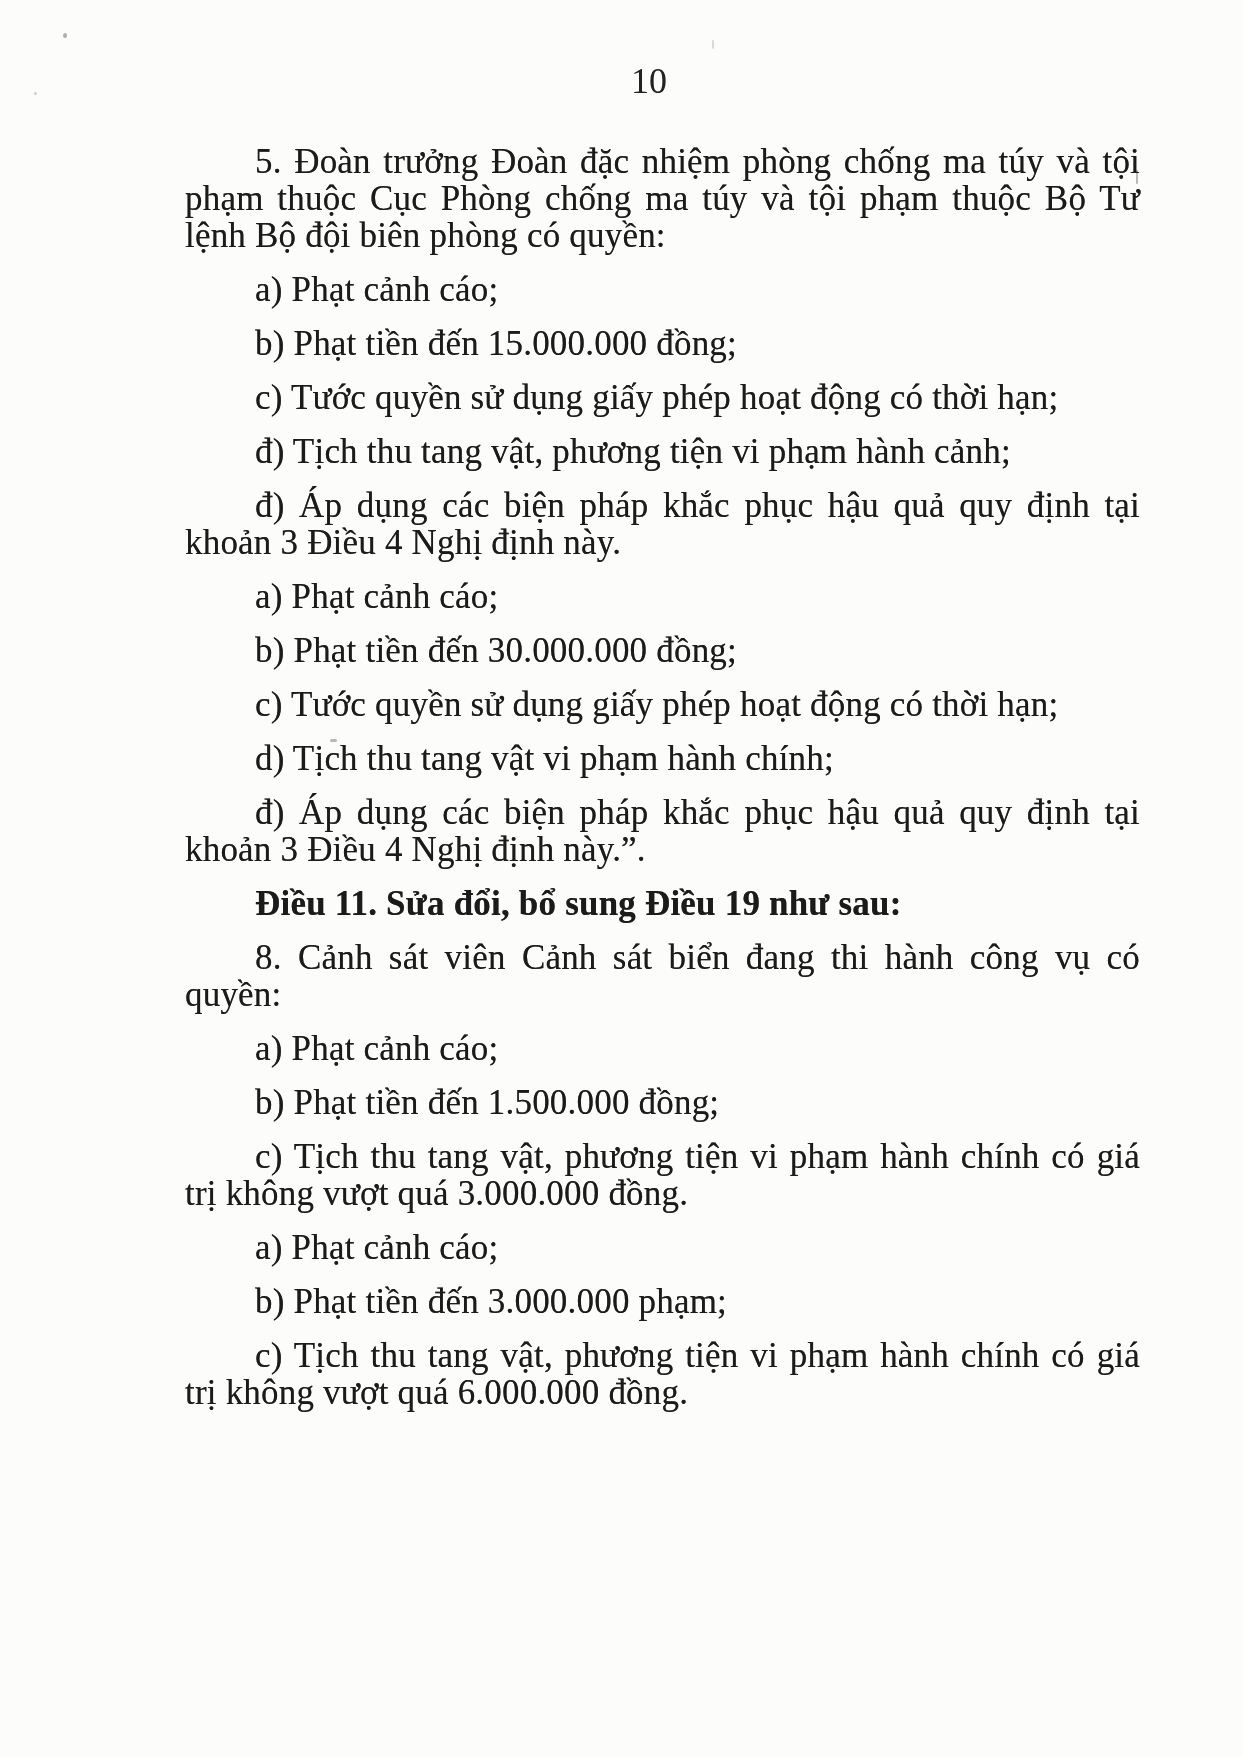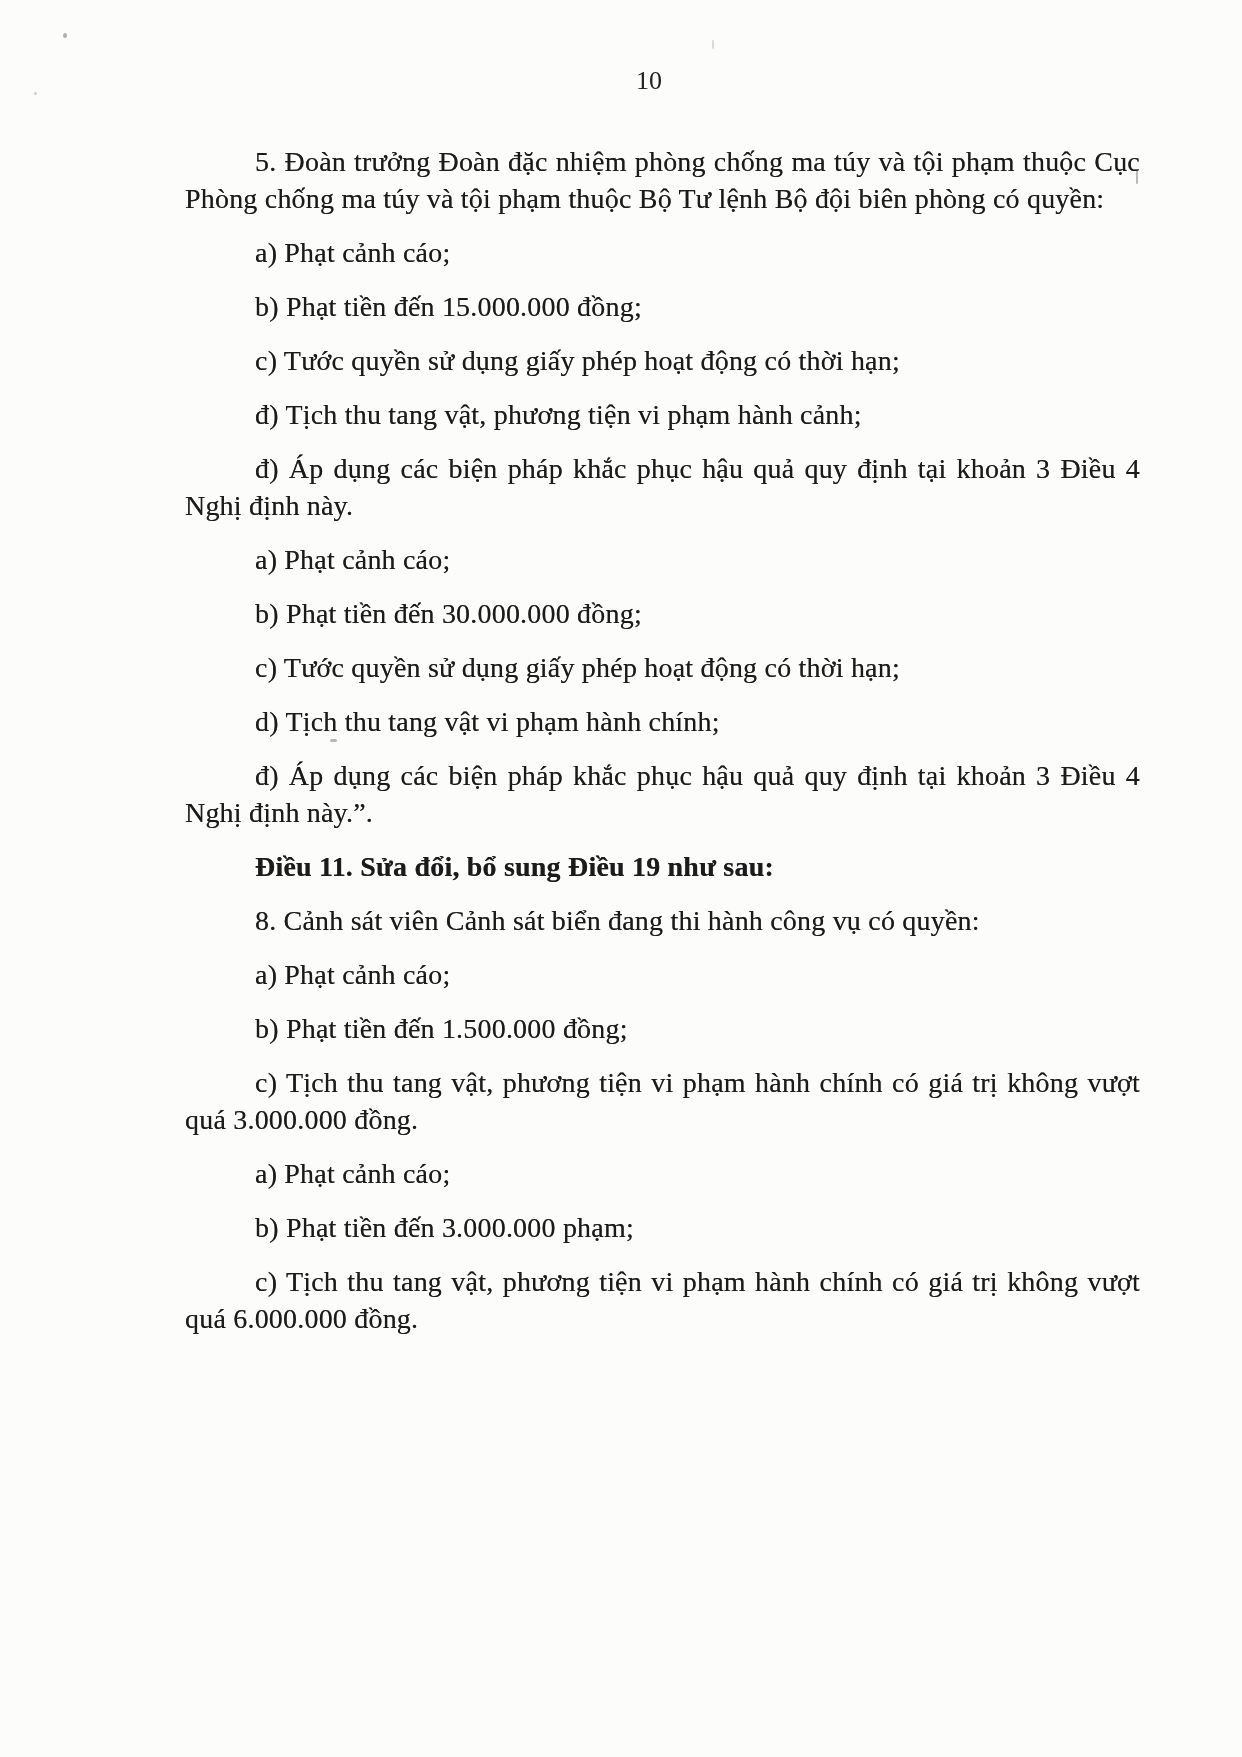--- a/index.html
+++ b/index.html
@@ -14,33 +14,33 @@
     background: #fcfcfa;
     overflow: hidden;
     font-family: "Liberation Serif", "DejaVu Serif", serif;
     color: #1b1b1b;
   }
   .page-number {
     position: absolute;
     top: 64px;
     left: 649px;
     transform: translateX(-50%);
-    font-size: 26px;
+    font-size: 36px;
     line-height: 34px;
     color: #222;
   }
   .content {
     position: absolute;
     top: 143px;
     left: 185px;
     width: 955px;
   }
   .content p {
     margin: 0 0 17px 0;
-    font-size: 28px;
+    font-size: 35px;
     line-height: 37px;
     text-align: justify;
     text-indent: 70px;
     letter-spacing: 0.2px;
     text-shadow: 0 0 0.6px rgba(25,25,25,0.65);
   }
   .content p.bold {
     font-weight: 700;
   }
   

